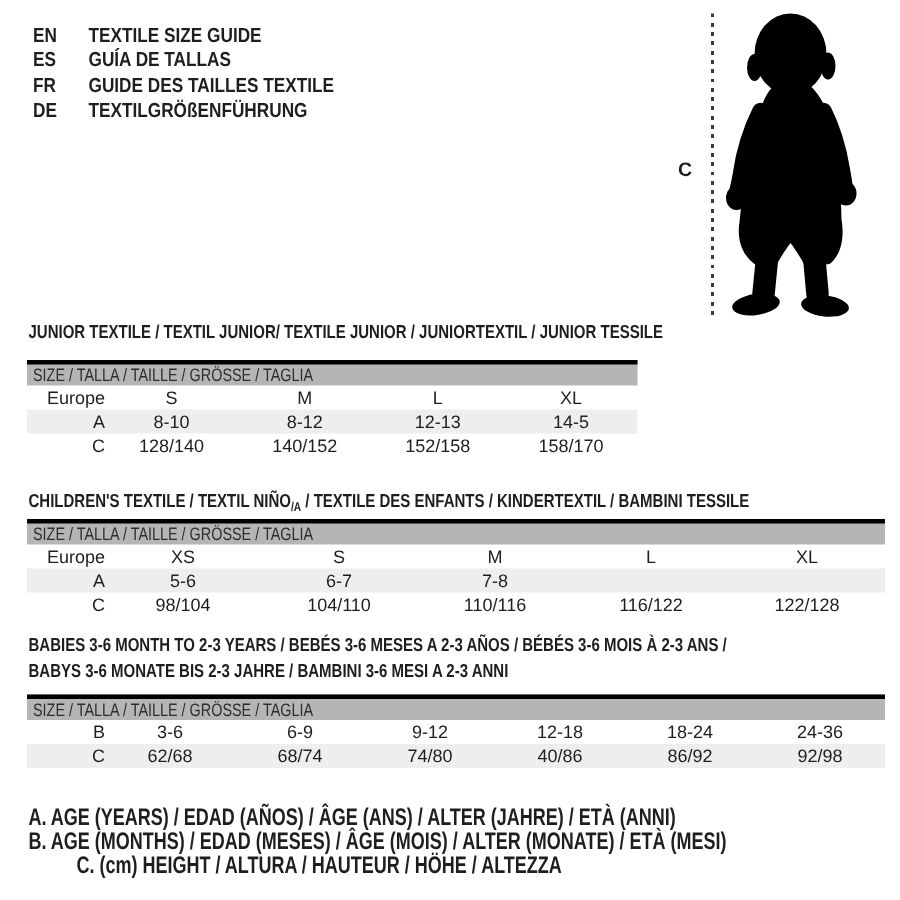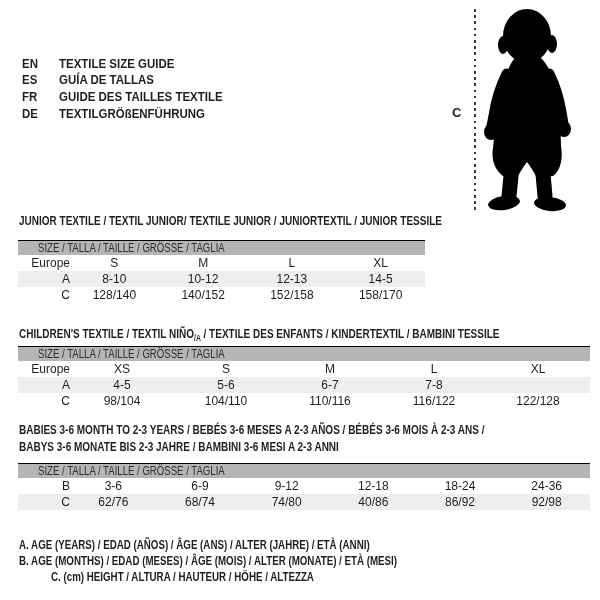--- a/index.html
+++ b/index.html
@@ -7,52 +7,52 @@
     width:600px;height:600px;background:#ffffff;position:relative;overflow:hidden;
     font-family:"Liberation Sans", sans-serif;color:#1e1e1e;
   }
   .abs{position:absolute;}
   
   .cond85{display:inline-block;transform:scaleX(0.85);transform-origin:0 50%;white-space:nowrap;}
   .cond80{display:inline-block;transform:scaleX(0.80);transform-origin:0 50%;white-space:nowrap;}
   .cond75{display:inline-block;transform:scaleX(0.75);transform-origin:0 50%;white-space:nowrap;}
 
   
-  .langs{left:22px;top:15px;margin-top:40px;}
+  .langs{left:22px;top:15px;}
   .lang-row{display:flex;height:16.6px;align-items:center;font-weight:bold;font-size:13.5px;}
   .lang-code{width:37px;flex:0 0 37px;}
 
   
   .dotline{left:474px;top:9px;width:2px;height:201px;
     background:repeating-linear-gradient(to bottom,#3a3a3a 0 2.6px,transparent 2.6px 6.2px);}
   .cmark{left:452px;top:105px;font-size:13px;font-weight:bold;}
   .baby{left:479px;top:6px;}
 
   
   .ttitle{left:19px;font-weight:bold;font-size:12.5px;}
   .t2title .sub{font-size:8.5px;vertical-align:-2.5px;letter-spacing:0;}
 
   
   .table{position:absolute;left:18px;}
   .t1{width:407px;top:240px;}
   .t2{width:572px;top:346px;}
   .t3{width:572px;top:463px;}
-  .sizebar{height:14px;border-top:1px solid #000000;background:#b5b5b5;
-    display:flex;align-items:center;padding-left:20px;box-sizing:content-box;}
+  .sizebar{height:14px;border-top:3px solid #000000;background:#b5b5b5;
+    display:flex;align-items:center;padding-left:4px;box-sizing:content-box;}
   .szlabel{font-size:12px;color:#2d2d2d;}
   .trow{display:grid;height:16px;align-items:center;font-size:12px;}
   .cols4{grid-template-columns:52px repeat(4,1fr);}
   .cols5{grid-template-columns:52px repeat(5,1fr);}
   .cols6{grid-template-columns:52px repeat(6,1fr);}
   .alt{background:#eeeeee;}
   .rlabel{padding-left:2px;text-align:right;}
   .cell{text-align:center;}
 
   
-  .foot{left:19px;font-weight:bold;font-size:13px;height:16px;}
+  .foot{left:19px;font-weight:bold;font-size:16px;height:16px;}
 </style>
 </head>
 <body>
 
 <div class="abs langs">
   <div class="lang-row">
     <span class="lang-code"><span class="cond85">EN</span></span>
     <span class="cond85">TEXTILE SIZE GUIDE</span>
   </div>
   <div class="lang-row">
@@ -108,21 +108,21 @@
   <div class="trow cols4">
     <span class="rlabel">Europe</span>
     <span class="cell">S</span>
     <span class="cell">M</span>
     <span class="cell">L</span>
     <span class="cell">XL</span>
   </div>
   <div class="trow cols4 alt">
     <span class="rlabel">A</span>
     <span class="cell">8-10</span>
-    <span class="cell">10-12</span>
+    <span class="cell">8-12</span>
     <span class="cell">12-13</span>
     <span class="cell">14-5</span>
   </div>
   <div class="trow cols4">
     <span class="rlabel">C</span>
     <span class="cell">128/140</span>
     <span class="cell">140/152</span>
     <span class="cell">152/158</span>
     <span class="cell">158/170</span>
   </div>
@@ -138,21 +138,20 @@
   <div class="trow cols5">
     <span class="rlabel">Europe</span>
     <span class="cell">XS</span>
     <span class="cell">S</span>
     <span class="cell">M</span>
     <span class="cell">L</span>
     <span class="cell">XL</span>
   </div>
   <div class="trow cols5 alt">
     <span class="rlabel">A</span>
-    <span class="cell">4-5</span>
     <span class="cell">5-6</span>
     <span class="cell">6-7</span>
     <span class="cell">7-8</span>
   </div>
   <div class="trow cols5">
     <span class="rlabel">C</span>
     <span class="cell">98/104</span>
     <span class="cell">104/110</span>
     <span class="cell">110/116</span>
     <span class="cell">116/122</span>
@@ -172,21 +171,21 @@
     <span class="rlabel">B</span>
     <span class="cell">3-6</span>
     <span class="cell">6-9</span>
     <span class="cell">9-12</span>
     <span class="cell">12-18</span>
     <span class="cell">18-24</span>
     <span class="cell">24-36</span>
   </div>
   <div class="trow cols6 alt">
     <span class="rlabel">C</span>
-    <span class="cell">62/76</span>
+    <span class="cell">62/68</span>
     <span class="cell">68/74</span>
     <span class="cell">74/80</span>
     <span class="cell">40/86</span>
     <span class="cell">86/92</span>
     <span class="cell">92/98</span>
   </div>
 </div>
 
 <div class="abs foot" style="top:537px;">
   <span class="cond75">A. AGE (YEARS) / EDAD (AÑOS) / ÂGE (ANS) / ALTER (JAHRE) / ETÀ (ANNI)</span>

